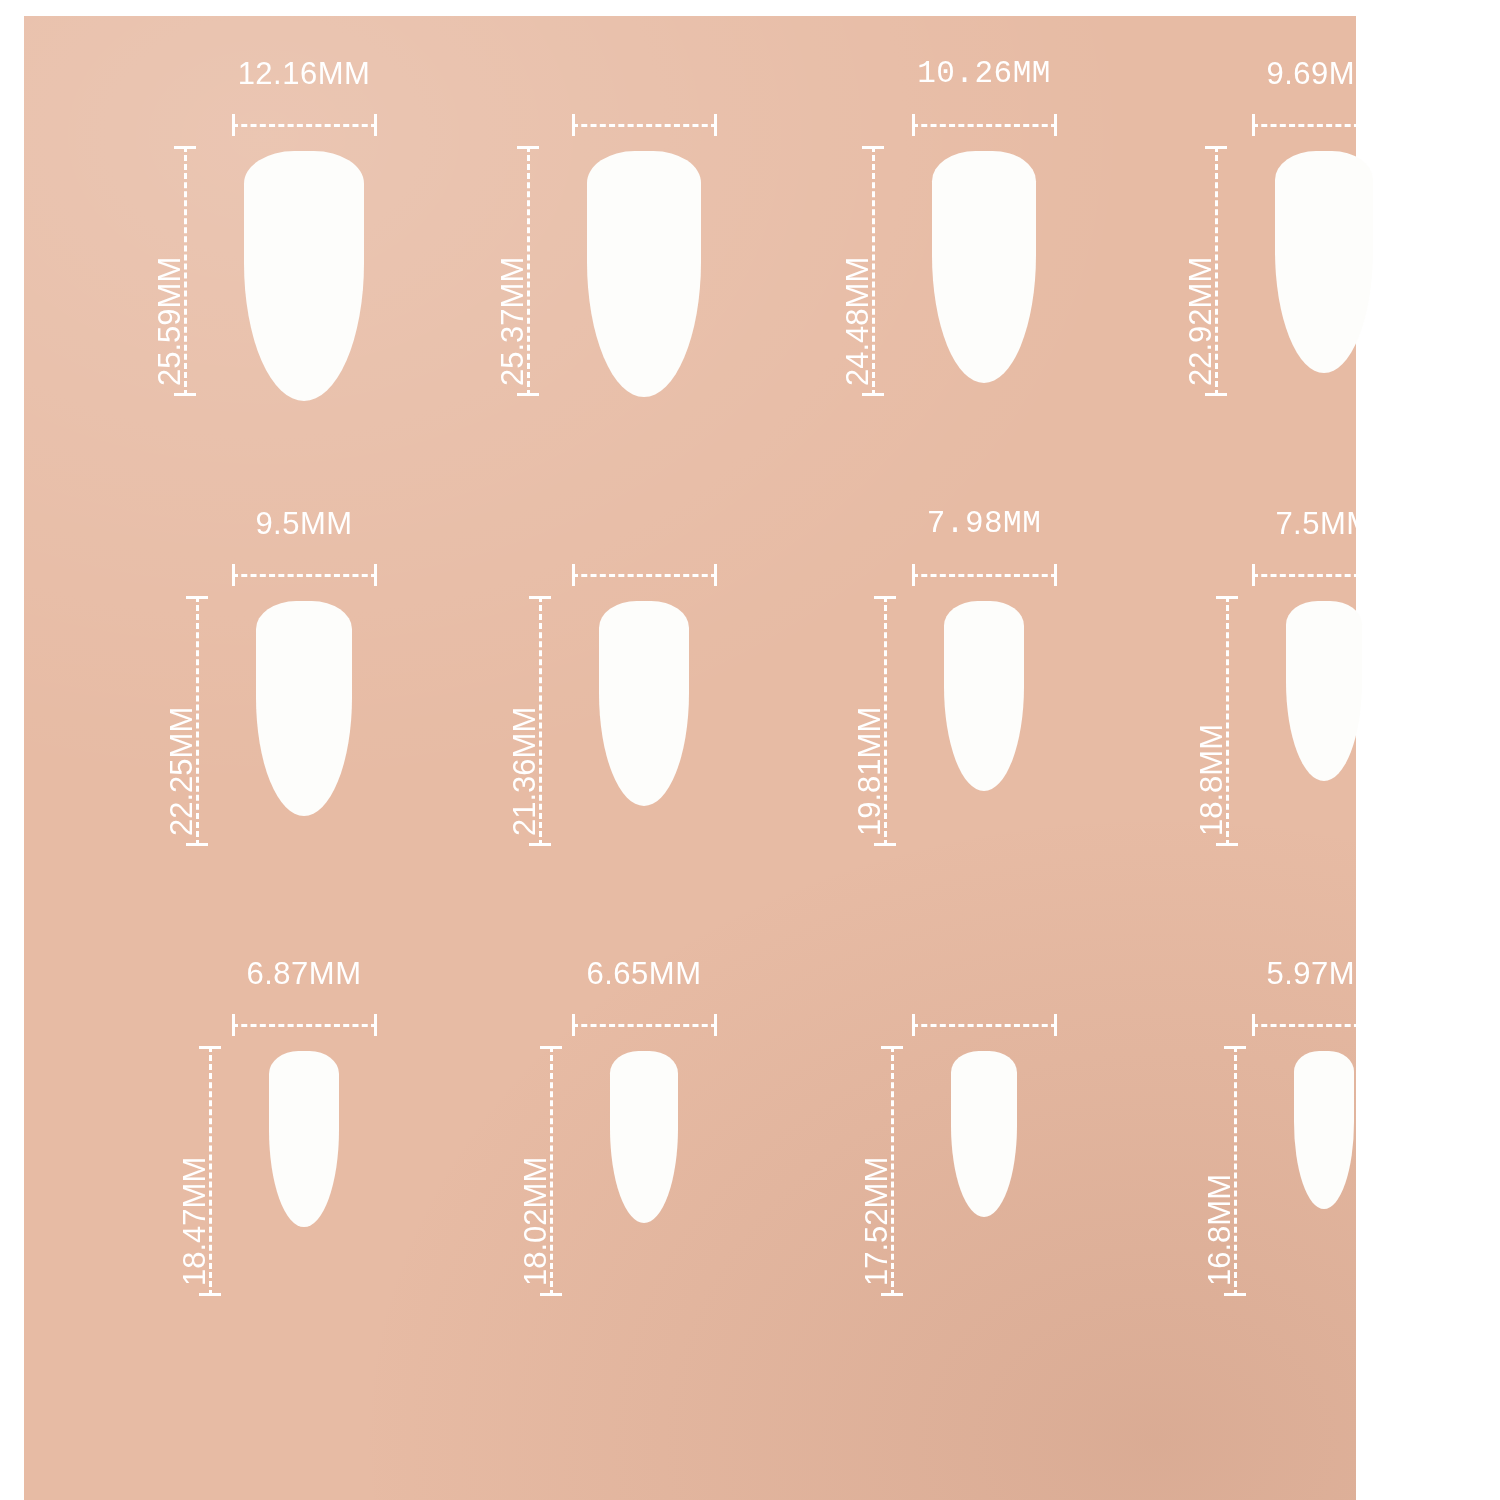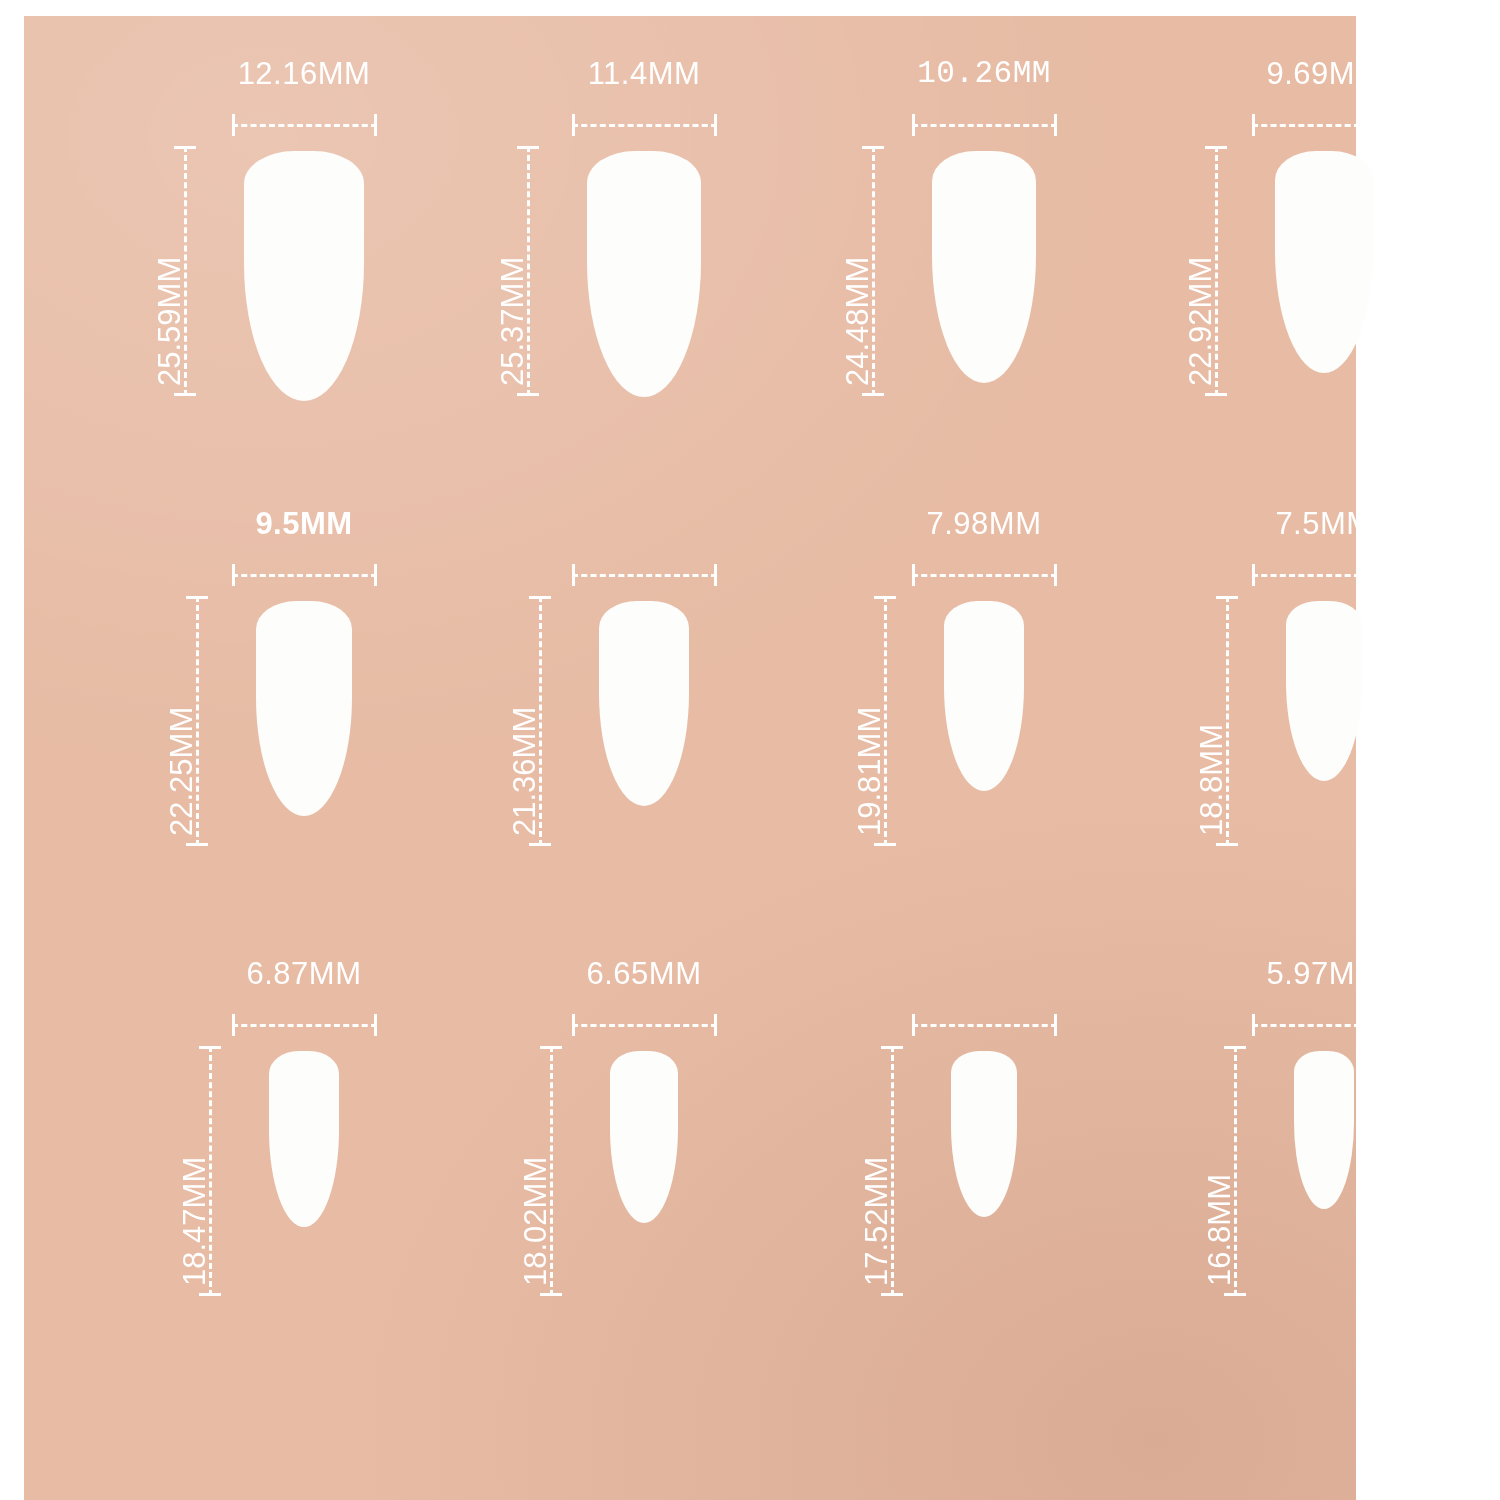--- a/index.html
+++ b/index.html
@@ -149,21 +149,20 @@
         </div>
         <div class="h-dim" style="left: 80px; top: 90px; height: 250px;">
           <div class="line"></div>
           <div class="cap top"></div>
           <div class="cap bottom"></div>
         </div>
         <div class="h-label" style="left: 58px; top: 330px;">25.59MM</div>
         <div class="nail" style="left: 150px; top: 95px; width: 120px; height: 250px; border-radius: 50.4px 50.4px 60px 60px / 32.5px 32.5px 137.5px 137.5px;"></div>
       </div>
       <div class="cell">
-        <div class="w-label" style="left: 40px;">11.4MM</div>
         <div class="w-dim" style="left: 137.5px; width: 145px;">
           <div class="line"></div>
           <div class="cap left"></div>
           <div class="cap right"></div>
         </div>
         <div class="h-dim" style="left: 83px; top: 90px; height: 250px;">
           <div class="line"></div>
           <div class="cap top"></div>
           <div class="cap bottom"></div>
         </div>
@@ -194,21 +193,21 @@
         </div>
         <div class="h-dim" style="left: 91px; top: 90px; height: 250px;">
           <div class="line"></div>
           <div class="cap top"></div>
           <div class="cap bottom"></div>
         </div>
         <div class="h-label" style="left: 69px; top: 330px;">22.92MM</div>
         <div class="nail" style="left: 161px; top: 95px; width: 98px; height: 222px; border-radius: 41.16px 41.16px 49px 49px / 28.86px 28.86px 122.1px 122.1px;"></div>
       </div>
       <div class="cell">
-        <div class="w-label" style="left: 40px; font-weight: bold;">9.5MM</div>
+        <div class="w-label" style="left: 40px;">9.5MM</div>
         <div class="w-dim" style="left: 137.5px; width: 145px;">
           <div class="line"></div>
           <div class="cap left"></div>
           <div class="cap right"></div>
         </div>
         <div class="h-dim" style="left: 92px; top: 90px; height: 250px;">
           <div class="line"></div>
           <div class="cap top"></div>
           <div class="cap bottom"></div>
         </div>
@@ -223,21 +222,21 @@
         </div>
         <div class="h-dim" style="left: 95px; top: 90px; height: 250px;">
           <div class="line"></div>
           <div class="cap top"></div>
           <div class="cap bottom"></div>
         </div>
         <div class="h-label" style="left: 73px; top: 330px;">21.36MM</div>
         <div class="nail" style="left: 165px; top: 95px; width: 90px; height: 205px; border-radius: 37.8px 37.8px 45px 45px / 26.65px 26.65px 112.75px 112.75px;"></div>
       </div>
       <div class="cell">
-        <div class="w-label" style="left: 40px;">7.98MM</div>
+        <div class="w-label" style="left: 40px; font-family: Liberation Mono, monospace;">7.98MM</div>
         <div class="w-dim" style="left: 137.5px; width: 145px;">
           <div class="line"></div>
           <div class="cap left"></div>
           <div class="cap right"></div>
         </div>
         <div class="h-dim" style="left: 100px; top: 90px; height: 250px;">
           <div class="line"></div>
           <div class="cap top"></div>
           <div class="cap bottom"></div>
         </div>

